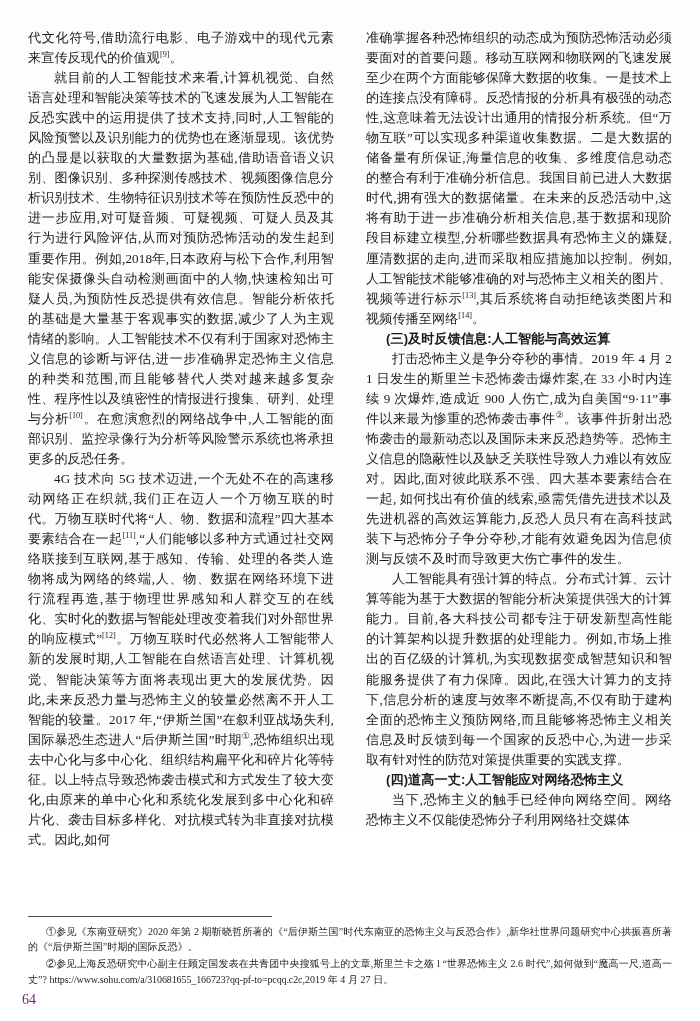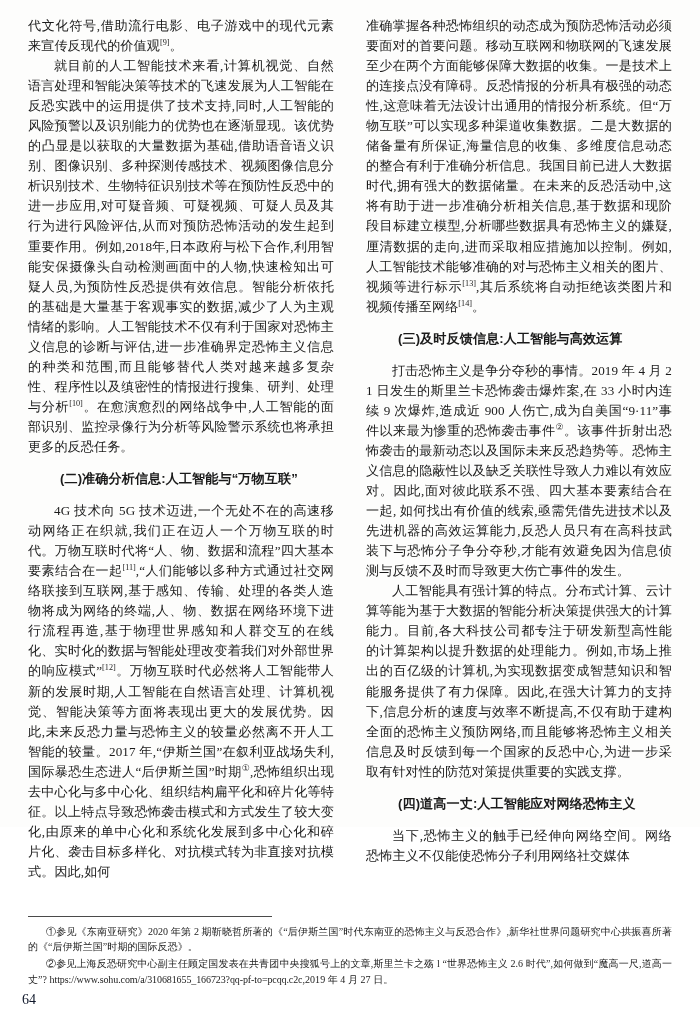--- a/index.html
+++ b/index.html
@@ -13,21 +13,21 @@
     overflow: hidden;
     font-family: "Liberation Serif", "DejaVu Serif", serif;
     color: #1a1a1a;
   }
 
   .page {
     position: relative;
     width: 700px;
     height: 827px;
     box-sizing: border-box;
-    padding: 16px 28px 0 28px;
+    padding: 28px 28px 0 28px;
     background: #fdfdfc;
   }
 
   .columns {
     display: flex;
     flex-direction: row;
     gap: 32px;
     height: 886px;
   }
 
@@ -47,21 +47,21 @@
     letter-spacing: 0.1px;
     font-family: "Liberation Serif", "DejaVu Serif", serif;
     text-indent: 0;
     word-break: break-all;
   }
   .para.indent {
     text-indent: 26px;
   }
 
   .heading {
-    margin: 12px;
+    margin: 0;
     font-size: 13.1px;
     line-height: 20.05px;
     font-weight: bold;
     text-indent: 20px;
     letter-spacing: 0.1px;
     font-family: "Liberation Sans", "DejaVu Sans", sans-serif;
     word-break: break-all;
   }
 
   sup.cite {
@@ -105,36 +105,35 @@
     letter-spacing: -0.1px;
   }
 
   .page-number {
     position: absolute;
     left: 22px;
     top: 992px;
     font-size: 14px;
     line-height: 16px;
     font-family: "Liberation Serif", "DejaVu Serif", serif;
-    color: #0f172a;
+    color: #701a75;
   }
 </style>
 </head>
 <body>
 
 <div class="page">
 
   <div class="columns">
 
     <div class="column">
       <p class="para"><span>代文化符号,借助流行电影、电子游戏中的现代元素来宣传反现代的价值观</span><sup class="cite">[9]</sup><span>。</span></p>
 
       <p class="para indent"><span>就目前的人工智能技术来看,计算机视觉、自然语言处理和智能决策等技术的飞速发展为人工智能在反恐实践中的运用提供了技术支持,同时,人工智能的风险预警以及识别能力的优势也在逐渐显现。该优势的凸显是以获取的大量数据为基础,借助语音语义识别、图像识别、多种探测传感技术、视频图像信息分析识别技术、生物特征识别技术等在预防性反恐中的进一步应用,对可疑音频、可疑视频、可疑人员及其行为进行风险评估,从而对预防恐怖活动的发生起到重要作用。例如,2018年,日本政府与松下合作,利用智能安保摄像头自动检测画面中的人物,快速检知出可疑人员,为预防性反恐提供有效信息。智能分析依托的基础是大量基于客观事实的数据,减少了人为主观情绪的影响。人工智能技术不仅有利于国家对恐怖主义信息的诊断与评估,进一步准确界定恐怖主义信息的种类和范围,而且能够替代人类对越来越多复杂性、程序性以及缜密性的情报进行搜集、研判、处理与分析</span><sup class="cite">[10]</sup><span>。在愈演愈烈的网络战争中,人工智能的面部识别、监控录像行为分析等风险警示系统也将承担更多的反恐任务。</span></p>
 
-      <p class="heading">(二)准确分析信息:人工智能与“万物互联”</p>
 
       <p class="para indent"><span>4G 技术向 5G 技术迈进,一个无处不在的高速移动网络正在织就,我们正在迈人一个万物互联的时代。万物互联时代将“人、物、数据和流程”四大基本要素结合在一起</span><sup class="cite">[11]</sup><span>,“人们能够以多种方式通过社交网络联接到互联网,基于感知、传输、处理的各类人造物将成为网络的终端,人、物、数据在网络环境下进行流程再造,基于物理世界感知和人群交互的在线化、实时化的数据与智能处理改变着我们对外部世界的响应模式”</span><sup class="cite">[12]</sup><span>。万物互联时代必然将人工智能带人新的发展时期,人工智能在自然语言处理、计算机视觉、智能决策等方面将表现出更大的发展优势。因此,未来反恐力量与恐怖主义的较量必然离不开人工智能的较量。2017 年,“伊斯兰国”在叙利亚战场失利,国际暴恐生态进人“后伊斯兰国”时期</span><sup class="fn">①</sup><span>,恐怖组织出现去中心化与多中心化、组织结构扁平化和碎片化等特征。以上特点导致恐怖袭击模式和方式发生了较大变化,由原来的单中心化和系统化发展到多中心化和碎片化、袭击目标多样化、对抗模式转为非直接对抗模式。因此,如何</span></p>
     </div>
 
     <div class="column">
       <p class="para"><span>准确掌握各种恐怖组织的动态成为预防恐怖活动必须要面对的首要问题。移动互联网和物联网的飞速发展至少在两个方面能够保障大数据的收集。一是技术上的连接点没有障碍。反恐情报的分析具有极强的动态性,这意味着无法设计出通用的情报分析系统。但“万物互联”可以实现多种渠道收集数据。二是大数据的储备量有所保证,海量信息的收集、多维度信息动态的整合有利于准确分析信息。我国目前已进人大数据时代,拥有强大的数据储量。在未来的反恐活动中,这将有助于进一步准确分析相关信息,基于数据和现阶段目标建立模型,分析哪些数据具有恐怖主义的嫌疑,厘清数据的走向,进而采取相应措施加以控制。例如,人工智能技术能够准确的对与恐怖主义相关的图片、视频等进行标示</span><sup class="cite">[13]</sup><span>,其后系统将自动拒绝该类图片和视频传播至网络</span><sup class="cite">[14]</sup><span>。</span></p>
 
       <p class="heading">(三)及时反馈信息:人工智能与高效运算</p>
 
       <p class="para indent"><span>打击恐怖主义是争分夺秒的事情。2019 年 4 月 21 日发生的斯里兰卡恐怖袭击爆炸案,在 33 小时内连续 9 次爆炸,造成近 900 人伤亡,成为自美国“9·11”事件以来最为惨重的恐怖袭击事件</span><sup class="fn">②</sup><span>。该事件折射出恐怖袭击的最新动态以及国际未来反恐趋势等。恐怖主义信息的隐蔽性以及缺乏关联性导致人力难以有效应对。因此,面对彼此联系不强、四大基本要素结合在一起, 如何找出有价值的线索,亟需凭借先进技术以及先进机器的高效运算能力,反恐人员只有在高科技武装下与恐怖分子争分夺秒,才能有效避免因为信息侦测与反馈不及时而导致更大伤亡事件的发生。</span></p>

